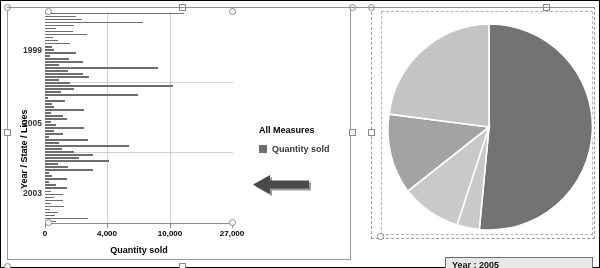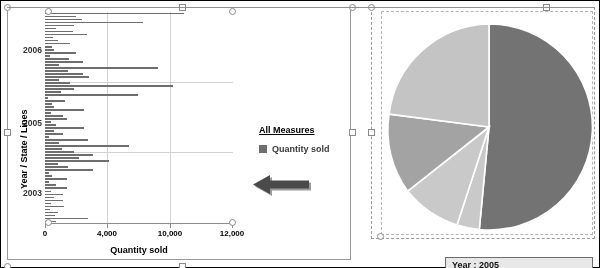--- a/index.html
+++ b/index.html
@@ -46,21 +46,21 @@
                width:188px;text-align:center;left:38px;top:238px;}
   #yaxis-title{position:absolute;font-size:9px;font-weight:bold;color:#000;
                transform:rotate(-90deg);transform-origin:left top;
                white-space:nowrap;left:12px;top:182px;}
 
   
   .xtickmark{position:absolute;width:1px;height:4px;background:#8d8d8d;}
 
   
   #legend{position:absolute;left:258px;top:124px;width:86px;}
-  #legend-title{font-size:9px;font-weight:bold;color:#000;margin-bottom:9px;text-decoration:underline;}
+  #legend-title{font-size:9px;font-weight:bold;color:#000;margin-bottom:9px;}
   #legend-row{display:flex;align-items:center;gap:5px;}
   #legend-swatch{width:8px;height:8px;background:#6e6e6e;flex:none;}
   #legend-label{font-size:9px;font-weight:bold;color:#3a3a3a;white-space:nowrap;}
 
   
   #arrow{position:absolute;left:252px;top:174px;width:62px;height:26px;}
 
   
   .handle-circle{position:absolute;width:7px;height:7px;border-radius:50%;
     background:#fdfdfd;border:1px solid #8a8a8a;box-sizing:border-box;}
@@ -179,23 +179,23 @@
 
     <div class="axis-line" style="left:38px;top:216px;width:188px;height:1px;"></div>
     <div class="xtickmark" style="left:38px;top:217px;"></div>
     <div class="xtickmark" style="left:100px;top:217px;"></div>
     <div class="xtickmark" style="left:163px;top:217px;"></div>
     <div class="xtickmark" style="left:225px;top:217px;"></div>
 
     <div class="xtick nosel" style="left:18px;top:222px;">0</div>
     <div class="xtick nosel" style="left:80px;top:222px;">4,000</div>
     <div class="xtick nosel" style="left:143px;top:222px;">10,000</div>
-    <div class="xtick nosel" style="left:205px;top:222px;">12,000</div>
-
-    <div class="ytick nosel" style="left:5px;top:38px;">2006</div>
+    <div class="xtick nosel" style="left:205px;top:222px;">27,000</div>
+
+    <div class="ytick nosel" style="left:5px;top:38px;">1999</div>
     <div class="ytick nosel" style="left:5px;top:111px;">2005</div>
     <div class="ytick nosel" style="left:5px;top:181px;">2003</div>
 
     <div id="xaxis-title" class="nosel">Quantity sold</div>
     <div id="yaxis-title" class="nosel">Year / State / Lines</div>
   </div>
 
   <div id="legend">
     <div id="legend-title" class="nosel">All Measures</div>
     <div id="legend-row">

